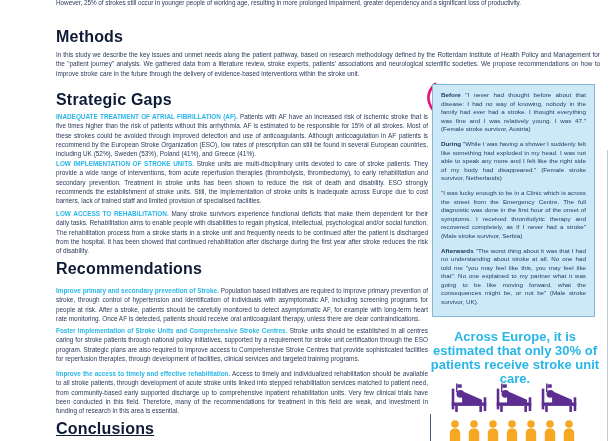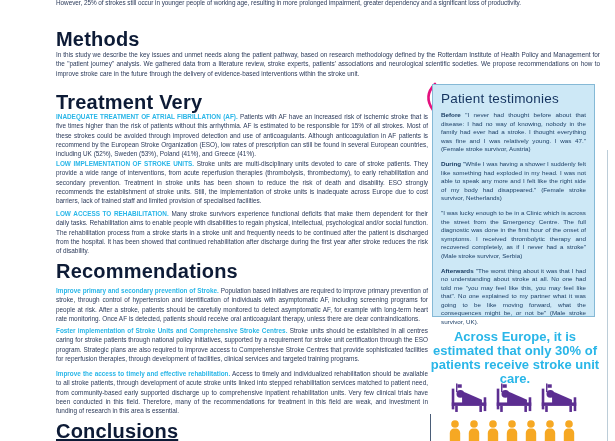--- a/index.html
+++ b/index.html
@@ -1,21 +1,21 @@
 <!DOCTYPE html>
 <html><head>
 <meta charset="utf-8">
 <style>
   html,body{margin:0;padding:0;}
   body{width:615px;height:441px;overflow:hidden;background:#ffffff;position:relative;
        font-family:"Liberation Sans", sans-serif;}
   .abs{position:absolute;}
   .topline{left:56px;top:-1px;width:555px;font-size:6.4px;color:#2b3a5a;white-space:nowrap;
            letter-spacing:-0.05px;}
-  h2.h{margin:0;font-size:20px;font-weight:700;color:#0d1b36;letter-spacing:0.2px;}
+  h2.h{margin:0;font-size:16px;font-weight:700;color:#0d1b36;letter-spacing:0.2px;}
   p.body{margin:0;font-size:6.4px;line-height:9.3px;color:#2b3a5a;text-align:justify;}
   .wfull{width:544px;}
   .wcol{width:372px;}
   .lead{color:#29b6e8;font-weight:700;}
   .box{left:432px;top:84px;width:163px;height:233px;background:#cde8f6;border:1px solid #85b9d6;
        box-sizing:border-box;padding:6px 8px 5px 8px;}
   .box-title{font-size:13.5px;font-weight:400;color:#14335f;margin:0 0 5px 0;letter-spacing:0.2px;}
   p.t{margin:0 0 6px 0;font-size:6.25px;line-height:8.6px;color:#1c3f66;text-align:justify;}
   p.t b{color:#12355c;}
   .across{left:430px;top:330px;width:170px;text-align:center;font-size:13px;font-weight:700;
@@ -27,21 +27,21 @@
   .pinkcurve{left:420px;top:82px;}
 </style>
 </head>
 <body>
 
 <div class="abs topline">However, 25% of strokes still occur in younger people of working age, resulting in more prolonged impairment, greater dependency and a significant loss of productivity.</div>
 
 <h2 class="abs h" style="left:56px;top:28px;">Methods</h2>
 <p class="abs body wfull" style="left:56px;top:50px;">In this study we describe the key issues and unmet needs along the patient pathway, based on research methodology defined by the Rotterdam Institute of Health Policy and Management for the "patient journey" analysis. We gathered data from a literature review, stroke experts, patients' associations and neurological scientific societies. We propose recommendations on how to improve stroke care in the future through the delivery of evidence-based interventions within the stroke unit.</p>
 
-<h2 class="abs h" style="left:56px;top:91px;">Treatment Very</h2>
+<h2 class="abs h" style="left:56px;top:91px;">Strategic Gaps</h2>
 
 <p class="abs body wcol" style="left:56px;top:112px;"><span class="lead">INADEQUATE TREATMENT OF ATRIAL FIBRILLATION (AF).</span> <span>Patients with AF have an increased risk of ischemic stroke that is five times higher than the risk of patients without this arrhythmia. AF is estimated to be responsible for 15% of all strokes. Most of these strokes could be avoided through improved detection and use of anticoagulants. Although anticoagulation in AF patients is recommend by the European Stroke Organization (ESO), low rates of prescription can still be found in several European countries, including UK (52%), Sweden (53%), Poland (41%), and Greece (41%).</span></p>
 
 <p class="abs body wcol" style="left:56px;top:159px;"><span class="lead">LOW IMPLEMENTATION OF STROKE UNITS.</span> <span>Stroke units are multi-disciplinary units devoted to care of stroke patients. They provide a wide range of interventions, from acute reperfusion therapies (thrombolysis, thrombectomy), to early rehabilitation and secondary prevention. Treatment in stroke units has been shown to reduce the risk of death and disability. ESO strongly recommends the establishment of stroke units. Still, the implementation of stroke units is inadequate across Europe due to cost barriers, lack of trained staff and limited provision of specialised facilities.</span></p>
 
 <p class="abs body wcol" style="left:56px;top:209px;"><span class="lead">LOW ACCESS TO REHABILITATION.</span> <span>Many stroke survivors experience functional deficits that make them dependent for their daily tasks. Rehabilitation aims to enable people with disabilities to regain physical, intellectual, psychological and/or social function. The rehabilitation process from a stroke starts in a stroke unit and frequently needs to be continued after the patient is discharged from the hospital. It has been showed that continued rehabilitation after discharge during the first year after stroke reduces the risk of disability.</span></p>
 
 <h2 class="abs h" style="left:56px;top:260px;text-align:center;">Recommendations</h2>
 
 <p class="abs body wcol" style="left:56px;top:286px;"><span class="lead">Improve primary and secondary prevention of Stroke.</span> <span>Population based initiatives are required to improve primary prevention of stroke, through control of hypertension and identification of individuals with asymptomatic AF, including screening programs for people at risk. After a stroke, patients should be carefully monitored to detect asymptomatic AF, for example with long-term heart rate monitoring. Once AF is detected, patients should receive oral anticoagulant therapy, unless there are clear contraindications.</span></p>
@@ -50,21 +50,20 @@
 
 <p class="abs body wcol" style="left:56px;top:369px;"><span class="lead">Improve the access to timely and effective rehabilitation.</span> <span>Access to timely and individualized rehabilitation should be available to all stroke patients, through development of acute stroke units linked into stepped rehabilitation services matched to patient need, from community-based early supported discharge up to comprehensive inpatient rehabilitation units. Very few clinical trials have been conducted in this field. Therefore, many of the recommendations for treatment in this field are weak, and investment in funding of research in this area is essential.</span></p>
 
 <h2 class="abs h" style="left:56px;top:420px;text-decoration:underline;">Conclusions</h2>
 
 <svg class="abs pinkcurve" width="18" height="30" viewBox="0 0 18 30">
   <path d="M 15 2 Q 3 14 13 28" fill="none" stroke="#e4107e" stroke-width="2.6" stroke-linecap="round"></path>
 </svg>
 
 <div class="abs box">
-  <div class="box-title">Patient testimonies</div>
   <p class="t"><b>Before</b> <span>"I never had thought before about that disease: I had no way of knowing, nobody in the family had ever had a stroke. I thought everything was fine and I was relatively young. I was 47." (Female stroke survivor, Austria)</span></p>
   <p class="t"><b>During</b> <span>"While I was having a shower I suddenly felt like something had exploded in my head. I was not able to speak any more and I felt like the right side of my body had disappeared." (Female stroke survivor, Netherlands)</span></p>
   <p class="t"><span>"I was lucky enough to be in a Clinic which is across the street from the Emergency Centre. The full diagnostic was done in the first hour of the onset of symptoms. I received thrombolytic therapy and recovered completely, as if I never had a stroke" (Male stroke survivor, Serbia)</span></p>
   <p class="t"><b>Afterwards</b> <span>"The worst thing about it was that I had no understanding about stroke at all. No one had told me "you may feel like this, you may feel like that". No one explained to my partner what it was going to be like moving forward, what the consequences might be, or not be" (Male stroke survivor, UK).</span></p>
 </div>
 
 <div class="abs across">Across Europe, it is estimated that only 30% of patients receive stroke unit care.</div>
 
 <div class="abs beds">
   <svg width="38" height="36" viewBox="0 0 44 36" fill="#5c2e91">

